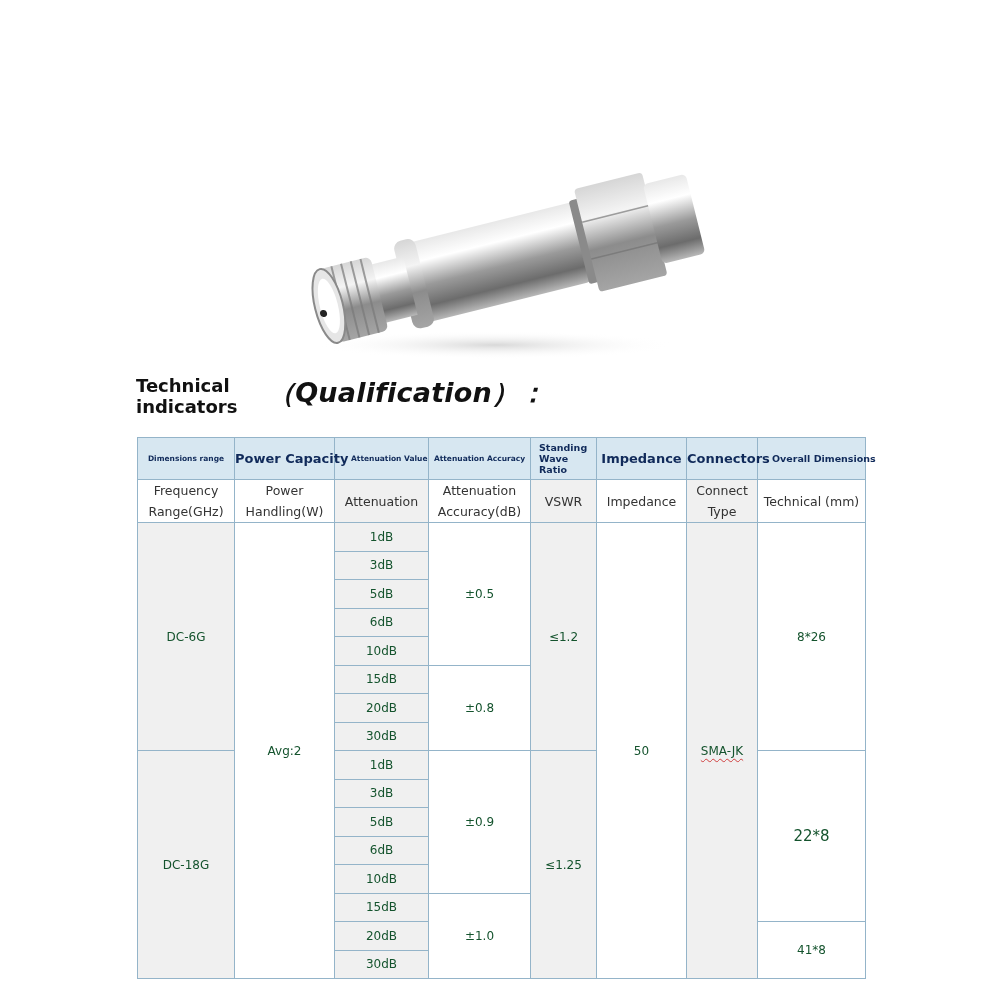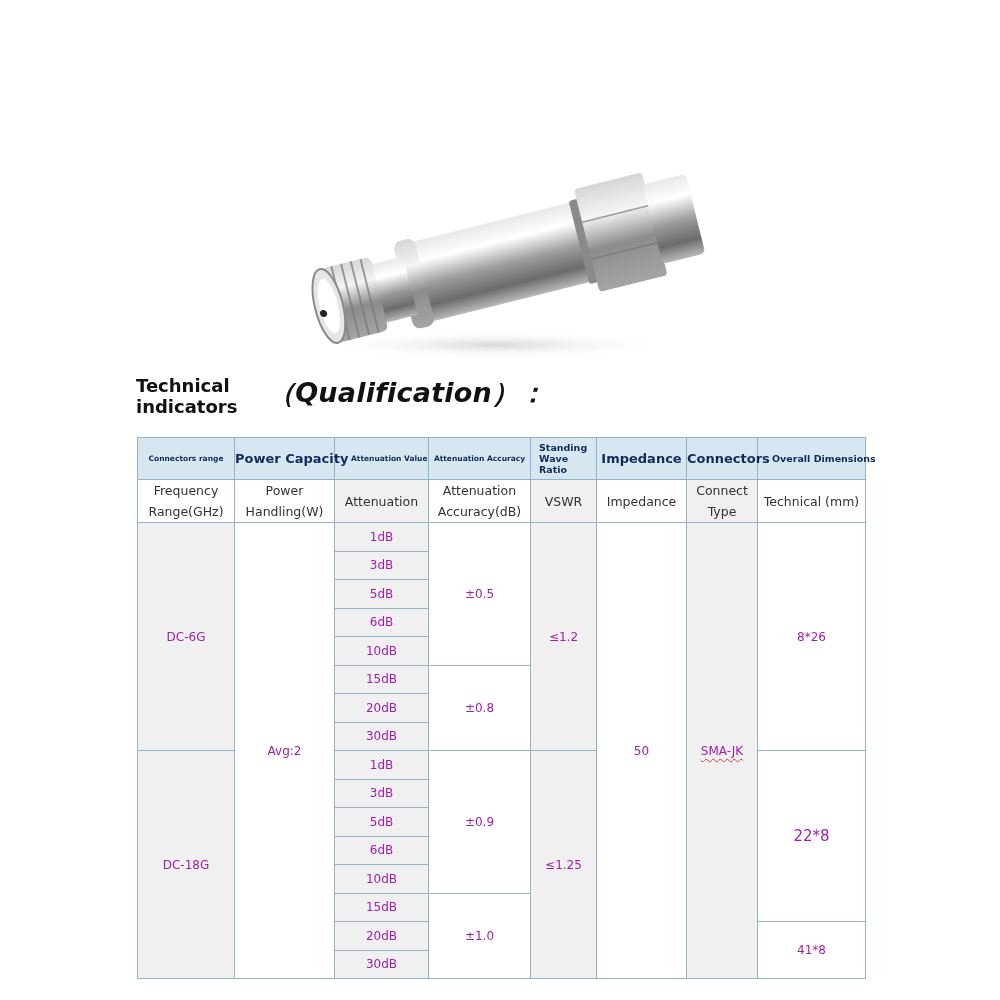--- a/index.html
+++ b/index.html
@@ -23,21 +23,21 @@
   }
   table.spec {
     position:absolute; left:137px; top:437px;
     border-collapse:collapse; table-layout:fixed;
     width:728px;
   }
   table.spec td {
     border:1.5px solid #94b4c9;
     text-align:center; vertical-align:middle;
     font-family:"DejaVu Sans", sans-serif;
-    color:#a21caf; font-size:12px; padding:0;
+    color:#14532d; font-size:12px; padding:0;
     overflow:visible; white-space:nowrap;
   }
   tr.hdr td {
     background:#d7e7f1; color:#102a5a; font-weight:bold; height:41px;
   }
   tr.hdr td.xs { font-size:7.5px; }
   tr.hdr td.sm { font-size:13px; }
   tr.hdr td.xs2 { font-size:7.5px; text-align:left; padding-left:16px; line-height:10px; white-space:normal; }
   tr.hdr td.sm2 { font-size:9.5px; text-align:left; padding-left:8px; line-height:11px; white-space:normal; }
   tr.hdr td.ovf { text-align:left; padding-left:14px; font-size:9.5px; white-space:nowrap; }
@@ -118,21 +118,21 @@
       <col style="width:100px">
       <col style="width:94px">
       <col style="width:102px">
     <col style="width:66px">
       <col style="width:90px">
       <col style="width:71px">
       <col style="width:108px">
   </colgroup>
   <tbody>
       <tr class="hdr">
-    <td class="xs">Connectors range</td>
+    <td class="xs">Dimensions range</td>
     <td class="sm">Power Capacity</td>
     <td class="xs2">Attenuation Value</td>
     <td class="xs">Attenuation Accuracy</td>
     <td class="sm2">Standing Wave Ratio</td>
     <td class="sm">Impedance</td>
     <td class="sm">Connectors</td>
     <td class="ovf">Overall Dimensions</td>
   </tr>
   <tr class="sub">
     <td class="w">Frequency Range(GHz)</td>

